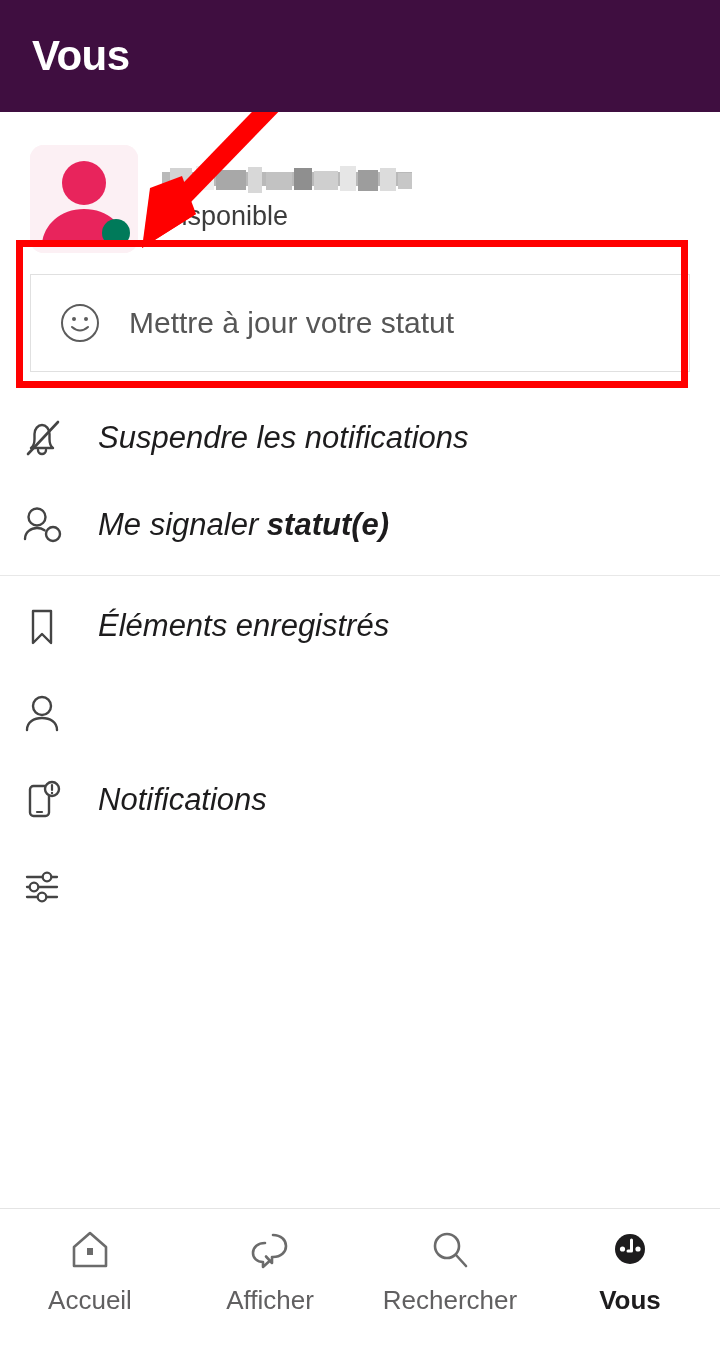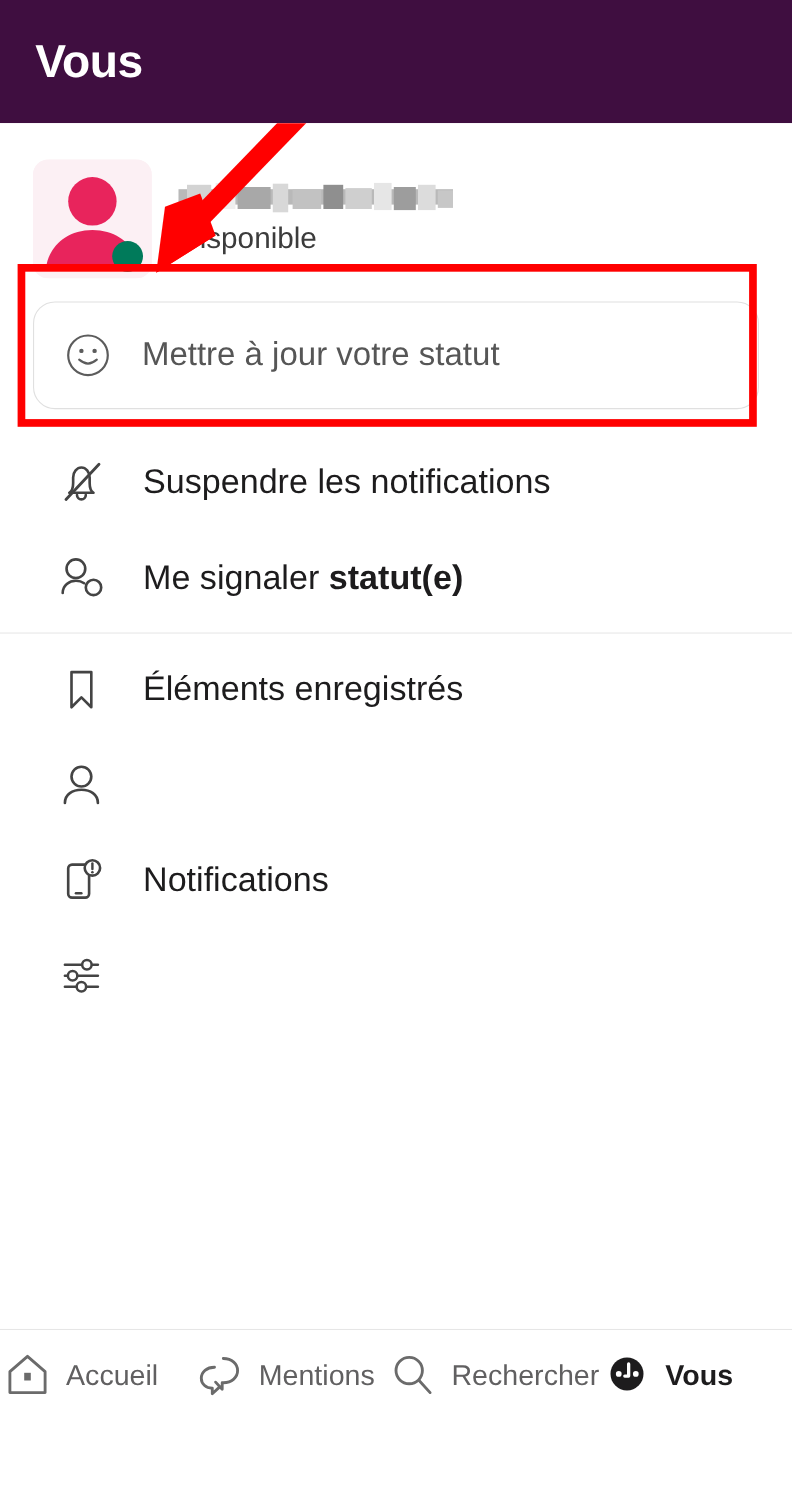--- a/index.html
+++ b/index.html
@@ -91,40 +91,41 @@
     font-size: 27px;
     color: #3c3c3c;
     line-height: 1.1;
   }
 
   
   .status-field {
     margin: 10px 30px 0 30px;
     height: 98px;
     border: 1px solid #E0E0E0;
-    border-radius: 20px;
+    border-radius: 0;
     display: flex;
     align-items: center;
     padding-left: 28px;
     background: #ffffff;
   }
   .status-field .emoji-icon { flex: 0 0 auto; width: 42px; height: 42px; }
   .status-placeholder {
     margin-left: 28px;
     font-size: 30px;
     color: #565656;
   }
 
   
   .menu { margin-top: 22px; }
   .menu-item {
     display: flex;
     align-items: center;
     height: 87px;
-    padding-left: 48px;
+    padding-left: 16px;
+    font-style: italic;
   }
   .menu-icon {
     width: 52px;
     height: 52px;
     flex: 0 0 auto;
     display: flex;
     align-items: center;
     justify-content: center;
   }
   .menu-label {
@@ -147,21 +148,21 @@
     height: 152px;
     border-top: 1px solid #E4E4E4;
     display: flex;
     align-items: flex-start;
     padding-top: 16px;
     background: #ffffff;
   }
   .nav-item {
     flex: 1 1 0;
     display: flex;
-    flex-direction: row;
+    flex-direction: column;
     align-items: center;
     gap: 10px;
   }
   .nav-icon { height: 50px; display: flex; align-items: center; justify-content: center; }
   .nav-label {
     font-size: 26px;
     color: #616061;
   }
   .nav-item.active .nav-label {
     color: #1D1C1D;
@@ -342,21 +343,21 @@
       <span class="nav-label">Accueil</span>
     </div>
 
     <div class="nav-item">
       <span class="nav-icon">
         <svg viewBox="0 0 50 50" width="50" height="50">
           <path d="M28 10 c8 0 13 5 13 11 c0 6 -5 11 -13 11 l-1 0 l0 6 l-6 -6.5" fill="none" stroke="#6b6b6b" stroke-width="2.6" stroke-linejoin="round" stroke-linecap="round"></path>
           <path d="M20 18 c-7 0 -12 4 -12 10 c0 5 4 9 10 9 l0 5 l6 -5.5" fill="none" stroke="#6b6b6b" stroke-width="2.6" stroke-linejoin="round" stroke-linecap="round"></path>
         </svg>
       </span>
-      <span class="nav-label">Mentions</span>
+      <span class="nav-label">Afficher</span>
     </div>
 
 
     <div class="nav-item">
       <span class="nav-icon">
         <svg viewBox="0 0 50 50" width="50" height="50">
           <circle cx="22" cy="21" r="12" fill="none" stroke="#6b6b6b" stroke-width="2.6"></circle>
           <line x1="31" y1="30" x2="41" y2="41" stroke="#6b6b6b" stroke-width="2.6" stroke-linecap="round"></line>
         </svg>
       </span>

